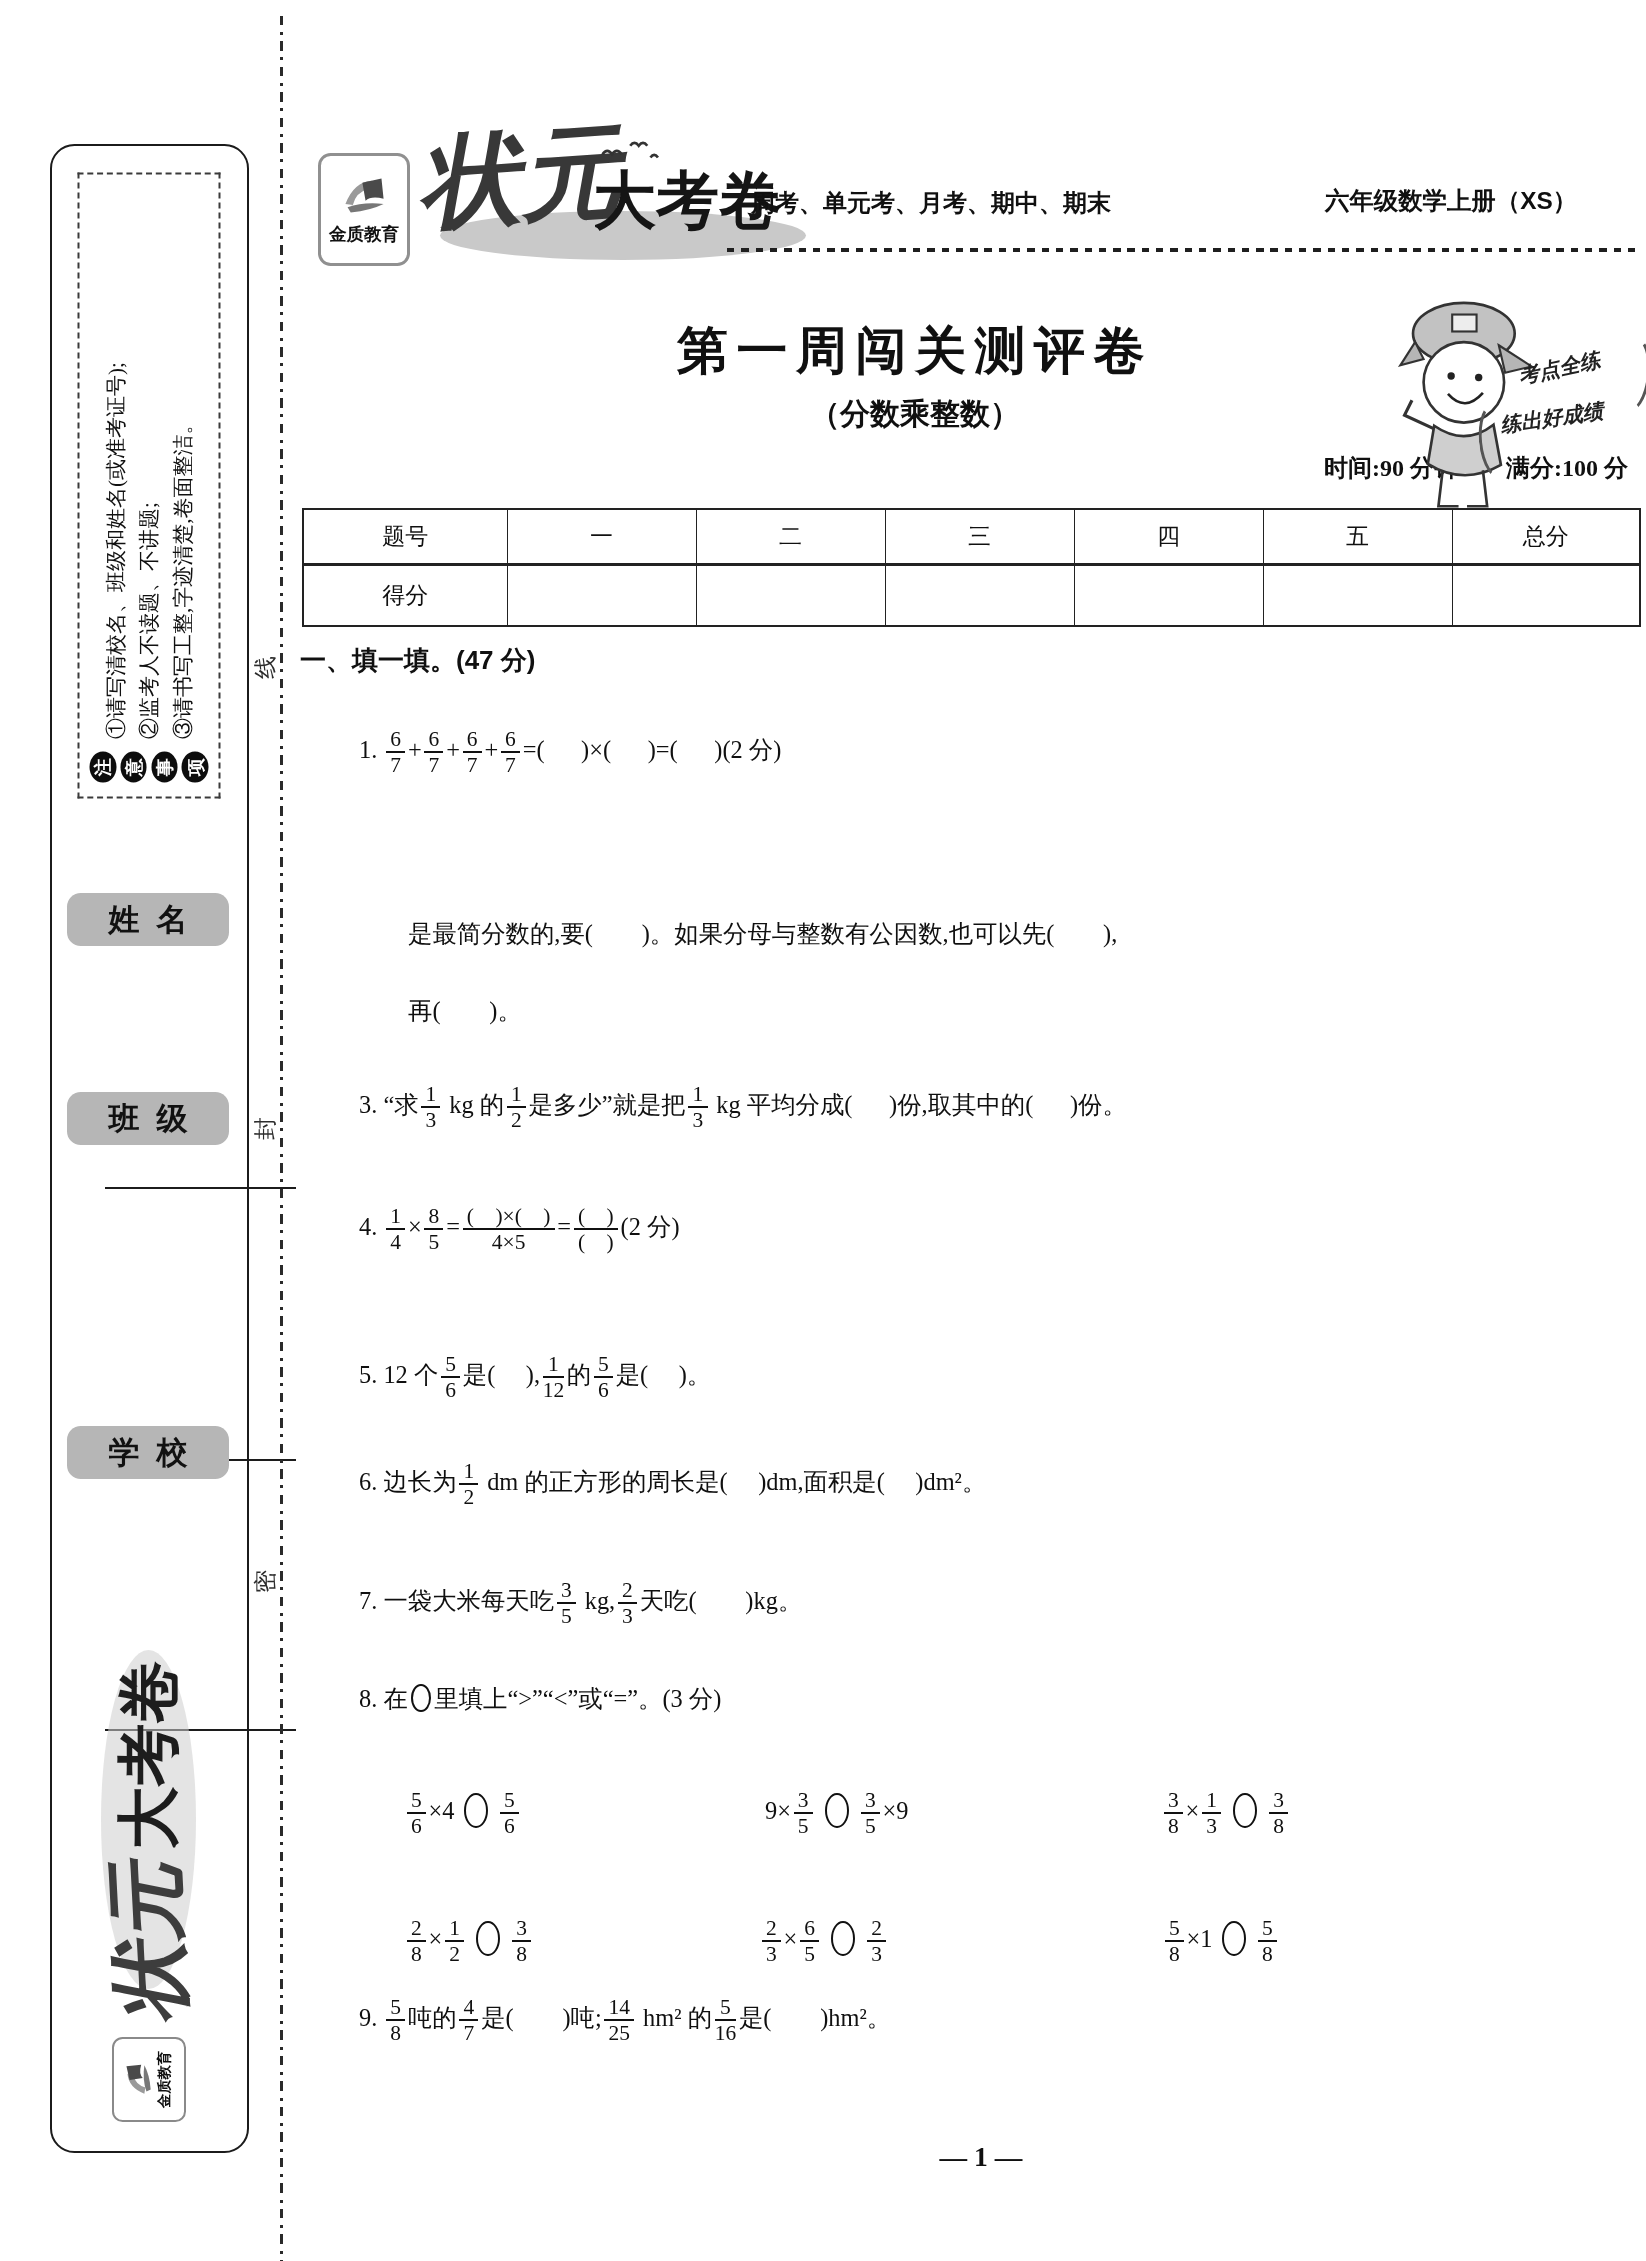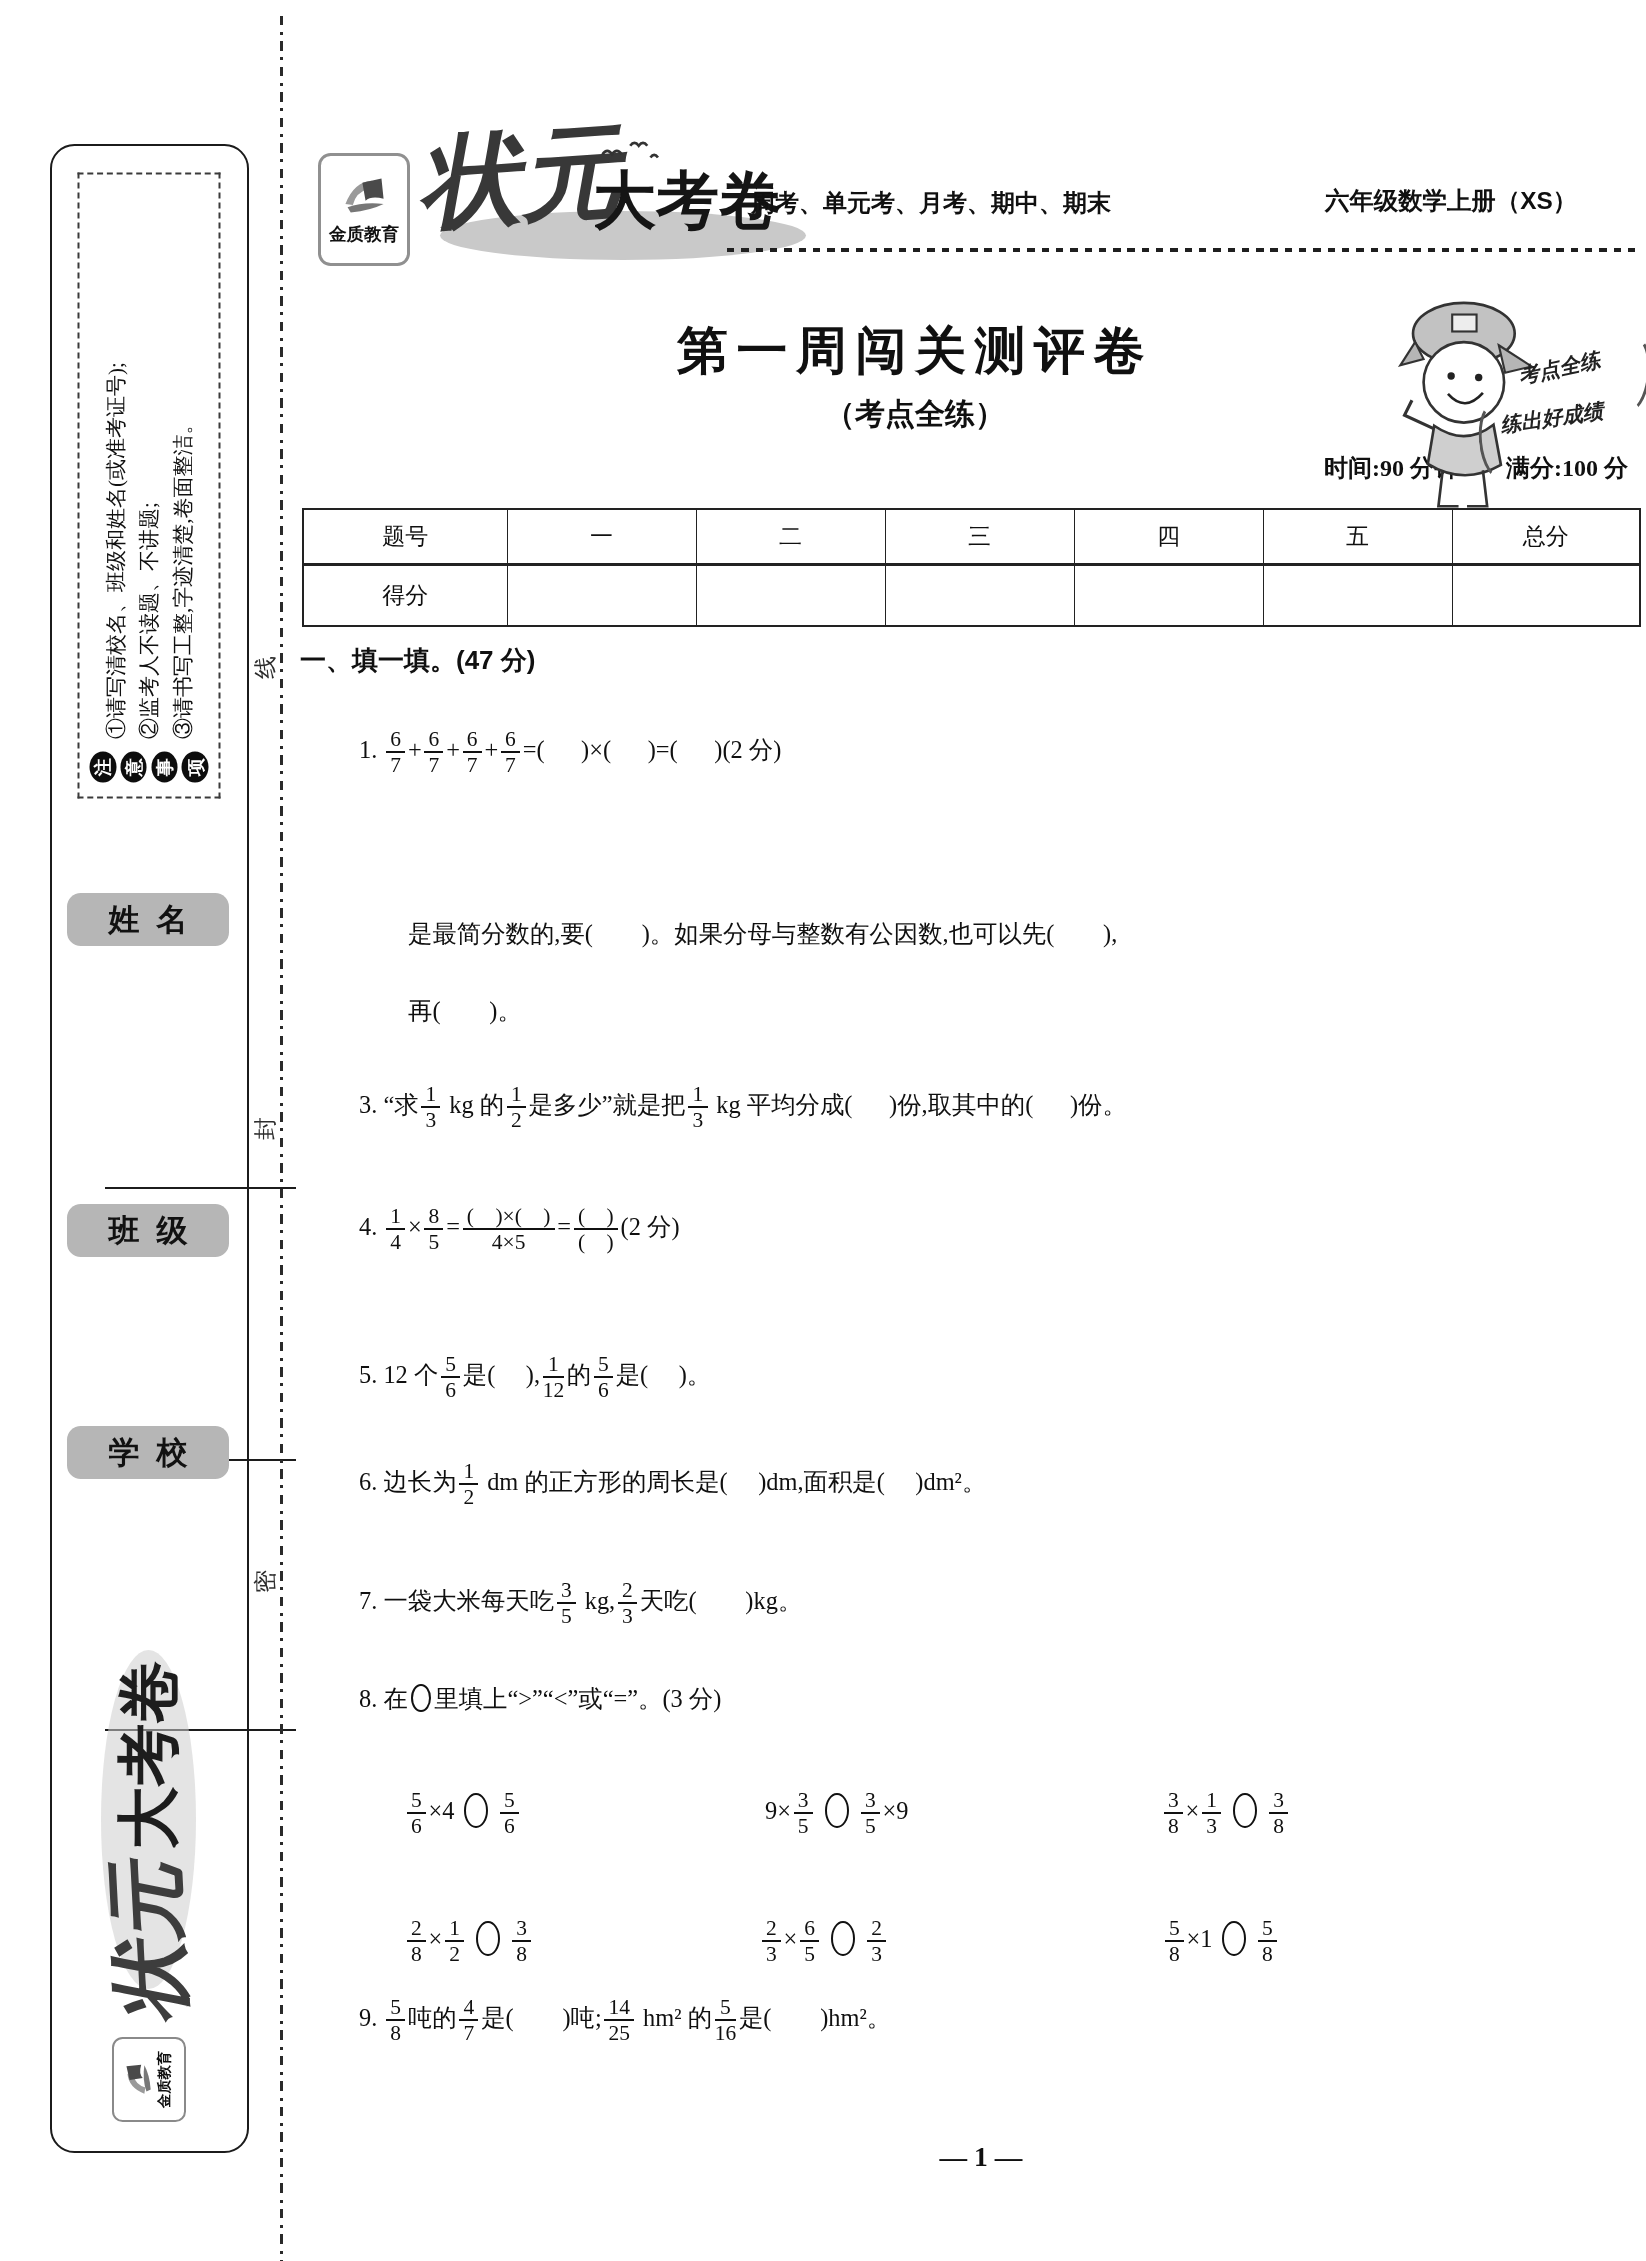--- a/index.html
+++ b/index.html
@@ -18,21 +18,21 @@
                 display:flex;flex-direction:row;align-items:center;gap:12.7px;padding:8.5px 13.8px;}
   .nbadges{display:flex;flex-direction:column;gap:4.2px;}
   .nbadge{width:31px;height:26.5px;background:#0d0d0d;border-radius:50%;color:#fff;
           font-size:18px;font-weight:700;display:flex;align-items:center;justify-content:center;
           font-family:"Liberation Sans",sans-serif;}
   .nlines{display:flex;flex-direction:column;gap:7.4px;font-size:21px;line-height:1.25;}
 
   .fieldbox{position:absolute;left:67px;width:162px;height:53px;background:#b6b6b6;
             border-radius:13.8px;display:flex;align-items:center;justify-content:center;
             font-size:31px;font-weight:700;color:#111;letter-spacing:.55em;text-indent:.55em;}
-  #field-name{top:893px}#field-class{top:1204px}#field-school{top:1426px}
+  #field-name{top:893px}#field-class{top:1092px}#field-school{top:1426px}
 
   #sblogo{left:-106px;top:1788px;width:509px;height:159px;display:flex;align-items:center;gap:13.8px;}
   #sblogo .bg-ellipse{position:absolute;left:133px;top:32px;width:339px;height:95px;
                       background:#cdcdcd;border-radius:50%;opacity:.55;z-index:0;}
   .pubbadge{position:relative;z-index:1;border:2.7px solid #8a8a8a;border-radius:10.6px;width:81px;height:70px;
             display:flex;flex-direction:column;align-items:center;justify-content:center;background:#fff;gap:2.1px;}
   .pubbadge .pubname{font-size:14.3px;font-weight:700;font-family:"Liberation Sans",sans-serif;}
   .brand-script{position:relative;z-index:1;font-size:80px;font-weight:800;font-style:italic;
                 color:#3d3d3d;transform:rotate(-3deg);line-height:1;}
   .brand-rest{position:relative;z-index:1;font-size:63px;font-weight:900;
@@ -180,21 +180,21 @@
   <svg class="hdr-birds" width="80" height="32" viewBox="0 0 150 60">
     <path d="M14 38 q9 -13 18 0 q9 -13 18 0" stroke="#333" stroke-width="5" fill="none"></path>
     <path d="M66 22 q8 -11 16 0 q8 -11 16 0" stroke="#333" stroke-width="5" fill="none"></path>
     <path d="M104 44 q7 -10 14 0" stroke="#333" stroke-width="5" fill="none"></path>
   </svg>
   <span class="hdr-types">周考、单元考、月考、期中、期末</span>
   <span class="hdr-book">六年级数学上册（XS）</span>
   <div id="dotrule"></div>
 
   <div class="title-main">第一周闯关测评卷</div>
-  <div class="title-sub">（考点全练）</div>
+  <div class="title-sub">（分数乘整数）</div>
   <div class="title-meta">时间:90 分钟　　满分:100 分</div>
 
   <svg class="mascot" width="175" height="233" viewBox="0 0 330 440">
     <ellipse cx="160" cy="88" rx="96" ry="58" fill="#c2c2c2" stroke="#333" stroke-width="5"></ellipse>
     <rect x="138" y="52" width="46" height="32" fill="#ededed" stroke="#333" stroke-width="4"></rect>
     <path d="M68 104 L40 148 L84 136 Z" fill="#b5b5b5" stroke="#333" stroke-width="4"></path>
     <path d="M226 110 L288 150 L238 162 Z" fill="#b5b5b5" stroke="#333" stroke-width="4"></path>
     <circle cx="160" cy="180" r="76" fill="#fff" stroke="#333" stroke-width="5"></circle>
     <circle cx="136" cy="168" r="7" fill="#222"></circle>
     <circle cx="188" cy="171" r="7" fill="#222"></circle>

